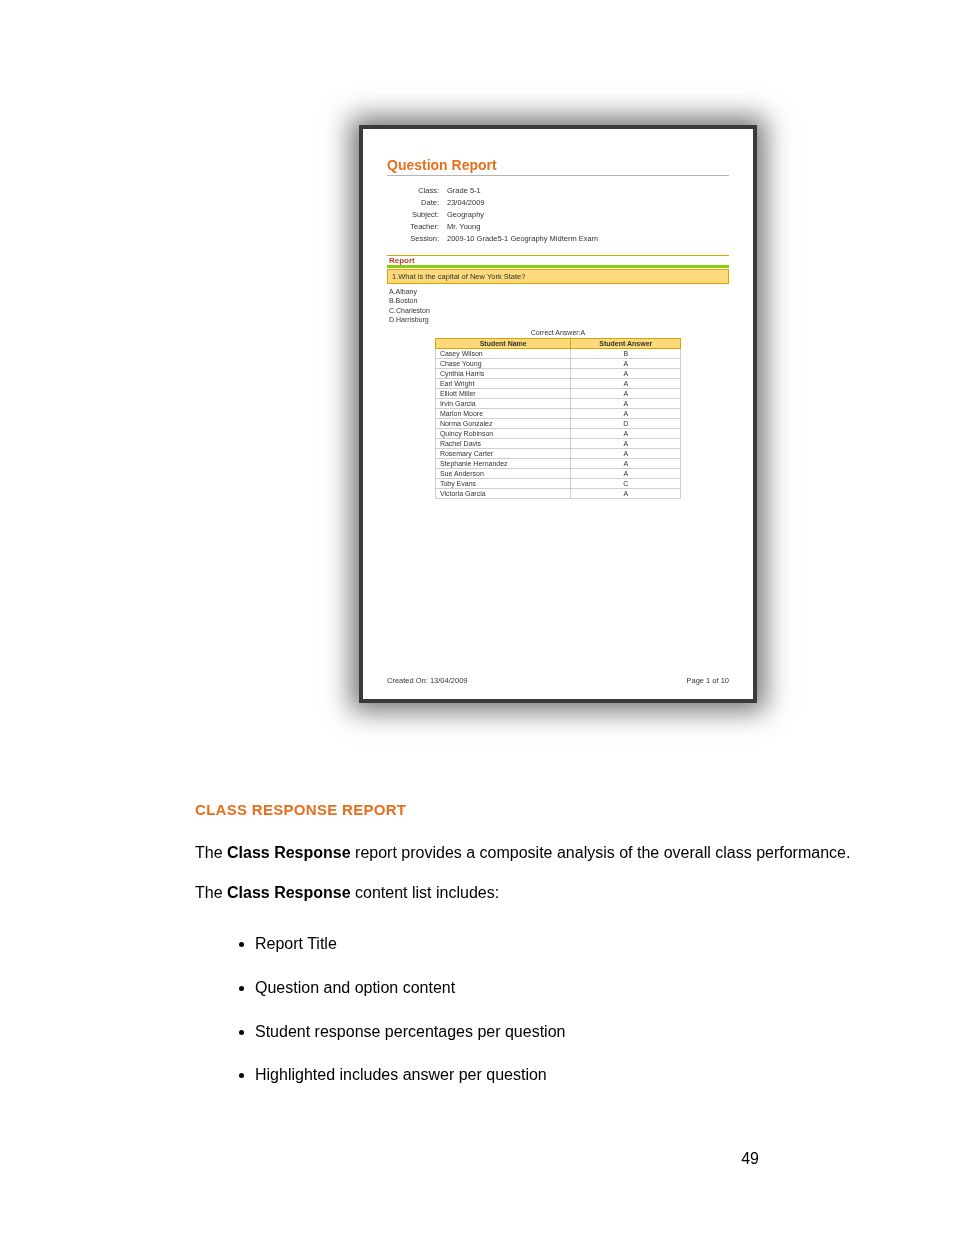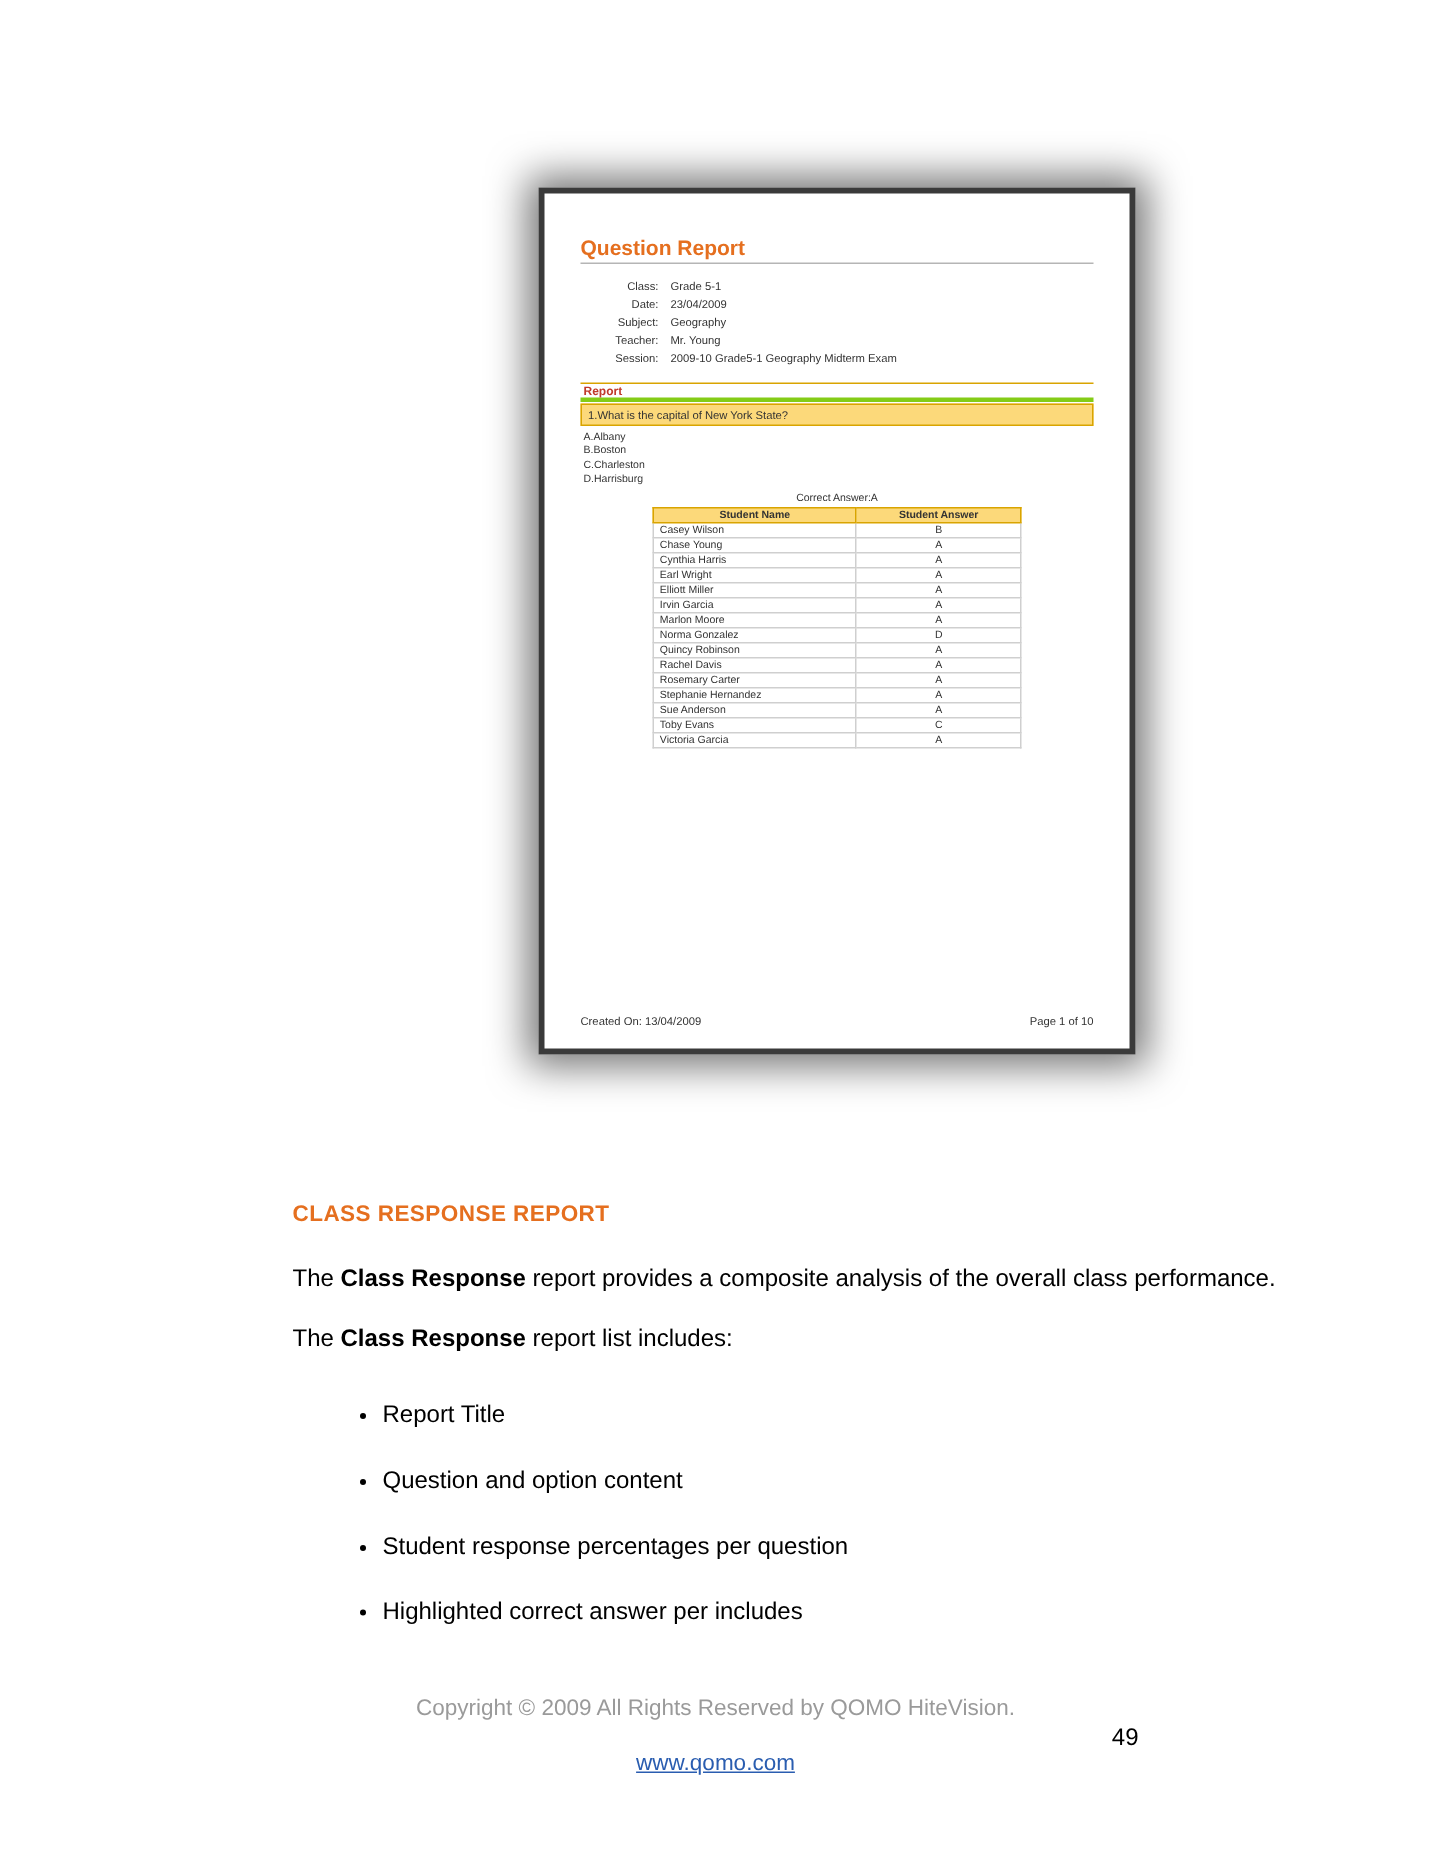--- a/index.html
+++ b/index.html
@@ -158,30 +158,26 @@
     </div>
   </div>
 
   <div class="body-text">
     <h2>CLASS RESPONSE REPORT</h2>
 
     <p>
       <span>The </span><b>Class Response</b><span> report provides a composite analysis of the overall class performance.</span>
     </p>
     <p>
-      <span>The </span><b>Class Response</b><span> report list includes:</span>
+      <span>The </span><b>Class Response</b><span> content list includes:</span>
     </p>
 
     <ul>
       <li>Report Title</li>
       <li>Question and option content</li>
       <li>Student response percentages per question</li>
-      <li>Highlighted correct answer per includes</li>
+      <li>Highlighted includes answer per question</li>
     </ul>
   </div>
 
-  <div class="page-footer">
-    <span>Copyright © 2009 All Rights Reserved by QOMO HiteVision.</span>
-    <a class="link" href="#">www.qomo.com</a>
-  </div>
   <div class="page-number">49</div>
 
 </div>
 
 </body></html>

